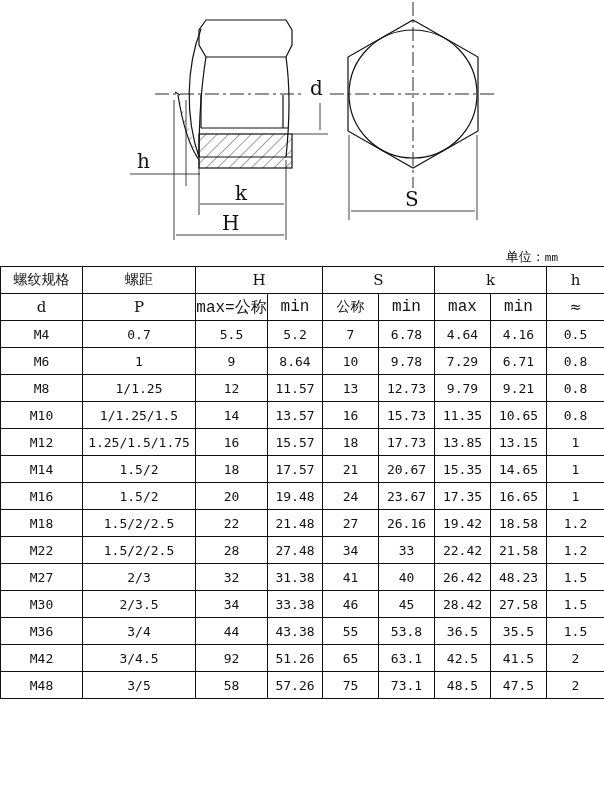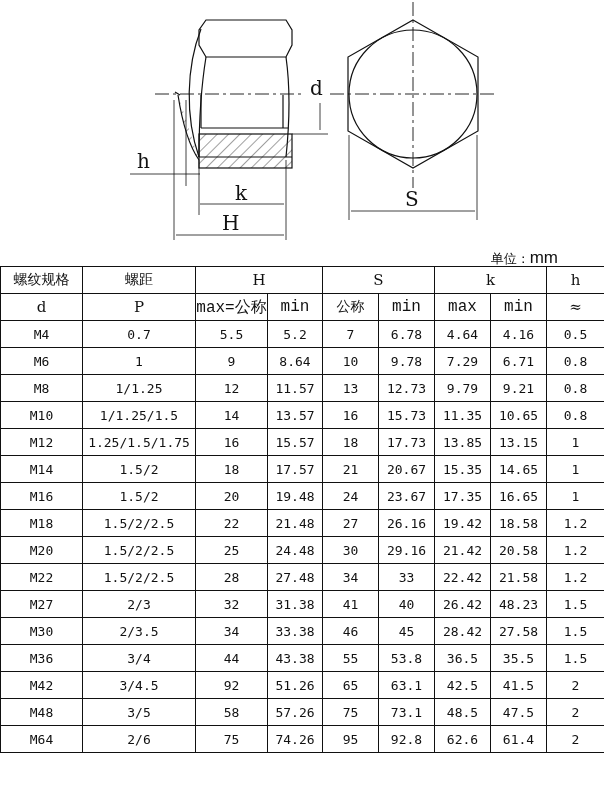--- a/index.html
+++ b/index.html
@@ -1,19 +1,19 @@
 <!DOCTYPE html>
 <html><head>
 <meta charset="utf-8">
 <style>
   html, body { margin:0; padding:0; background:#ffffff; }
   body { width:604px; height:807px; position:relative; overflow:hidden; font-family:"DejaVu Serif", serif; color:#111; }
   #drawing { position:absolute; left:0; top:0; width:604px; height:250px; }
   #unit { position:absolute; right:46px; top:248px; font-size:13px; font-family:"DejaVu Sans", sans-serif; }
-  #unit .mm { font-family:Liberation Sans, sans-serif; font-size:17px; }
+  #unit .mm { font-family:Liberation Mono, monospace; font-size:11px; }
   table { position:absolute; left:0; top:266px; border-collapse:collapse; table-layout:fixed; width:604px; }
   td, th { border:1px solid #111; text-align:center; padding:0; font-weight:normal; font-size:13px; font-family:"DejaVu Sans Mono", monospace; height:26px; white-space:nowrap; overflow:hidden; }
   th { font-family:"DejaVu Serif", serif; font-size:15px; }
   th.cn { font-family:"DejaVu Sans", sans-serif; font-size:14px; }
   th.small { font-size:16px; font-family:Liberation Mono, monospace; }
   tr.h1 th { height:26px; }
   tr.h2 th { height:26px; }
 </style>
 </head>
 <body>
@@ -187,31 +187,20 @@
         <td>1.5/2/2.5</td>
         <td>22</td>
         <td>21.48</td>
         <td>27</td>
         <td>26.16</td>
         <td>19.42</td>
         <td>18.58</td>
         <td>1.2</td>
       </tr>
       <tr>
-        <td>M20</td>
-        <td>1.5/2/2.5</td>
-        <td>25</td>
-        <td>24.48</td>
-        <td>30</td>
-        <td>29.16</td>
-        <td>21.42</td>
-        <td>20.58</td>
-        <td>1.2</td>
-      </tr>
-      <tr>
         <td>M22</td>
         <td>1.5/2/2.5</td>
         <td>28</td>
         <td>27.48</td>
         <td>34</td>
         <td>33</td>
         <td>22.42</td>
         <td>21.58</td>
         <td>1.2</td>
       </tr>
@@ -263,25 +252,14 @@
         <td>M48</td>
         <td>3/5</td>
         <td>58</td>
         <td>57.26</td>
         <td>75</td>
         <td>73.1</td>
         <td>48.5</td>
         <td>47.5</td>
         <td>2</td>
       </tr>
-      <tr>
-        <td>M64</td>
-        <td>2/6</td>
-        <td>75</td>
-        <td>74.26</td>
-        <td>95</td>
-        <td>92.8</td>
-        <td>62.6</td>
-        <td>61.4</td>
-        <td>2</td>
-      </tr>
     </tbody>
 </table>
 
 </body></html>

